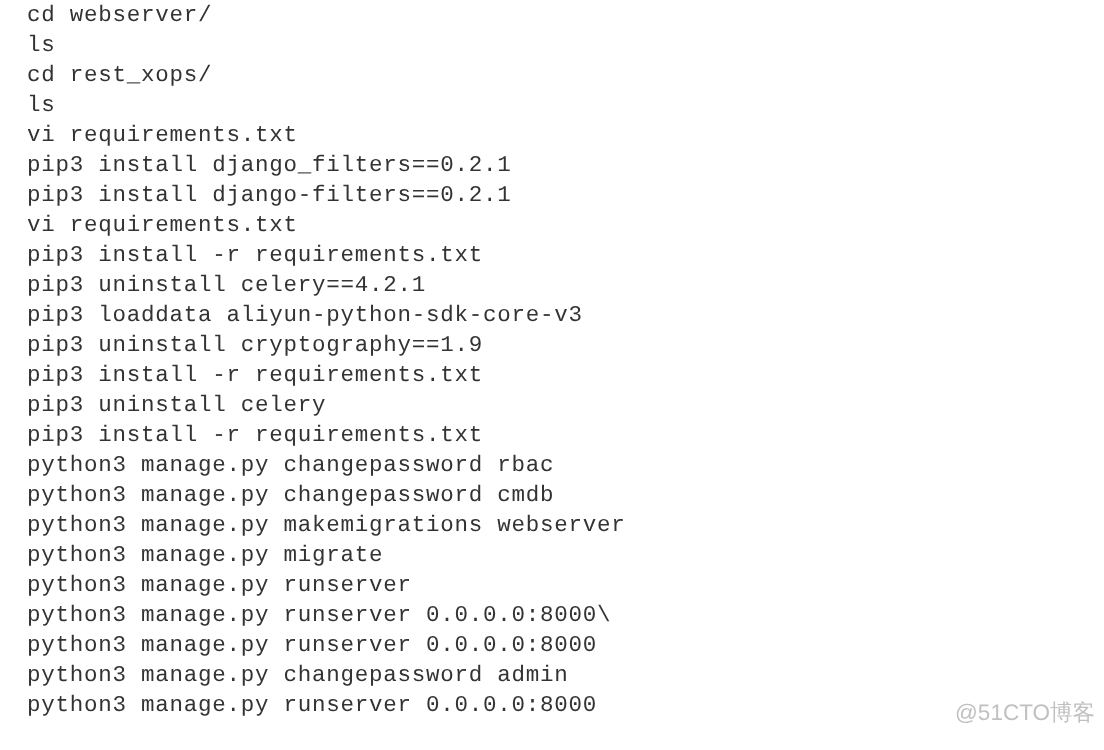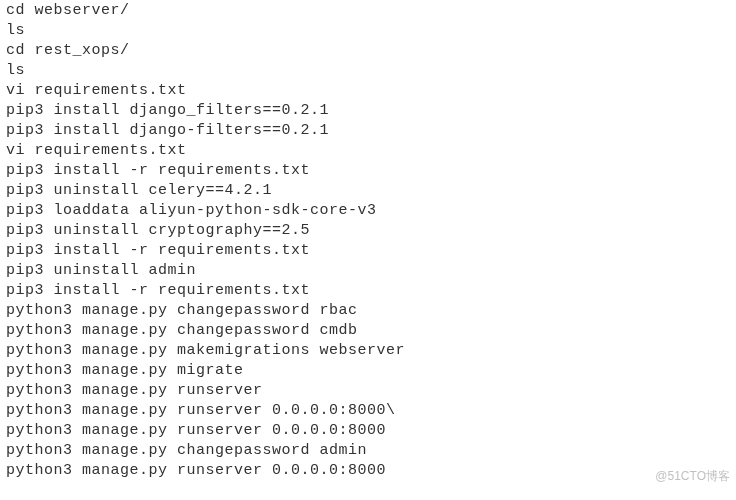--- a/index.html
+++ b/index.html
@@ -11,49 +11,50 @@
       font-size: 15px;
       line-height: 20px;
       color: #333333;
       padding: 1px 6px;
       position: relative;
       overflow: hidden;
     }
     .line {
       white-space: pre;
       letter-spacing: 0.5px;
+      margin-left: 12px;
     }
     .watermark {
       position: absolute;
       right: 6px;
       bottom: 14px;
       font-family: Arial, sans-serif;
-      font-size: 12px;
+      font-size: 15px;
       color: rgba(140,140,140,0.55);
       letter-spacing: 0;
     }
   </style>
 </head>
 <body>
 
 <div>
   <div class="line">cd webserver/</div>
   <div class="line">ls</div>
   <div class="line">cd rest_xops/</div>
   <div class="line">ls</div>
   <div class="line">vi requirements.txt</div>
   <div class="line">pip3 install django_filters==0.2.1</div>
   <div class="line">pip3 install django-filters==0.2.1</div>
   <div class="line">vi requirements.txt</div>
   <div class="line">pip3 install -r requirements.txt</div>
   <div class="line">pip3 uninstall celery==4.2.1</div>
   <div class="line">pip3 loaddata aliyun-python-sdk-core-v3</div>
-  <div class="line">pip3 uninstall cryptography==2.5</div>
+  <div class="line">pip3 uninstall cryptography==1.9</div>
   <div class="line">pip3 install -r requirements.txt</div>
-  <div class="line">pip3 uninstall admin</div>
+  <div class="line">pip3 uninstall celery</div>
   <div class="line">pip3 install -r requirements.txt</div>
   <div class="line">python3 manage.py changepassword rbac</div>
   <div class="line">python3 manage.py changepassword cmdb</div>
   <div class="line">python3 manage.py makemigrations webserver</div>
   <div class="line">python3 manage.py migrate</div>
   <div class="line">python3 manage.py runserver</div>
   <div class="line">python3 manage.py runserver 0.0.0.0:8000\</div>
   <div class="line">python3 manage.py runserver 0.0.0.0:8000</div>
   <div class="line">python3 manage.py changepassword admin</div>
   <div class="line">python3 manage.py runserver 0.0.0.0:8000</div>

